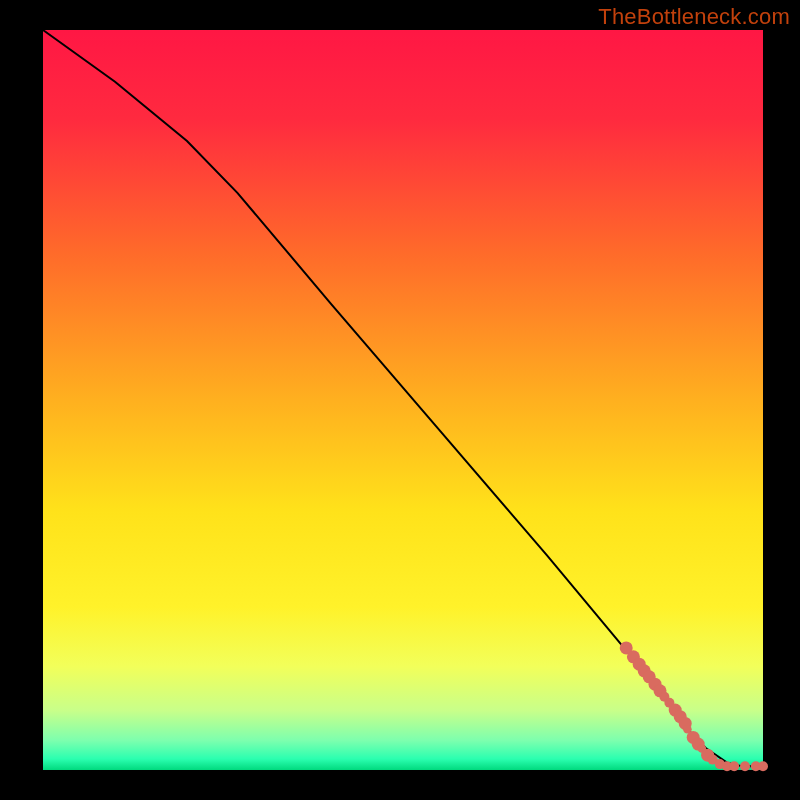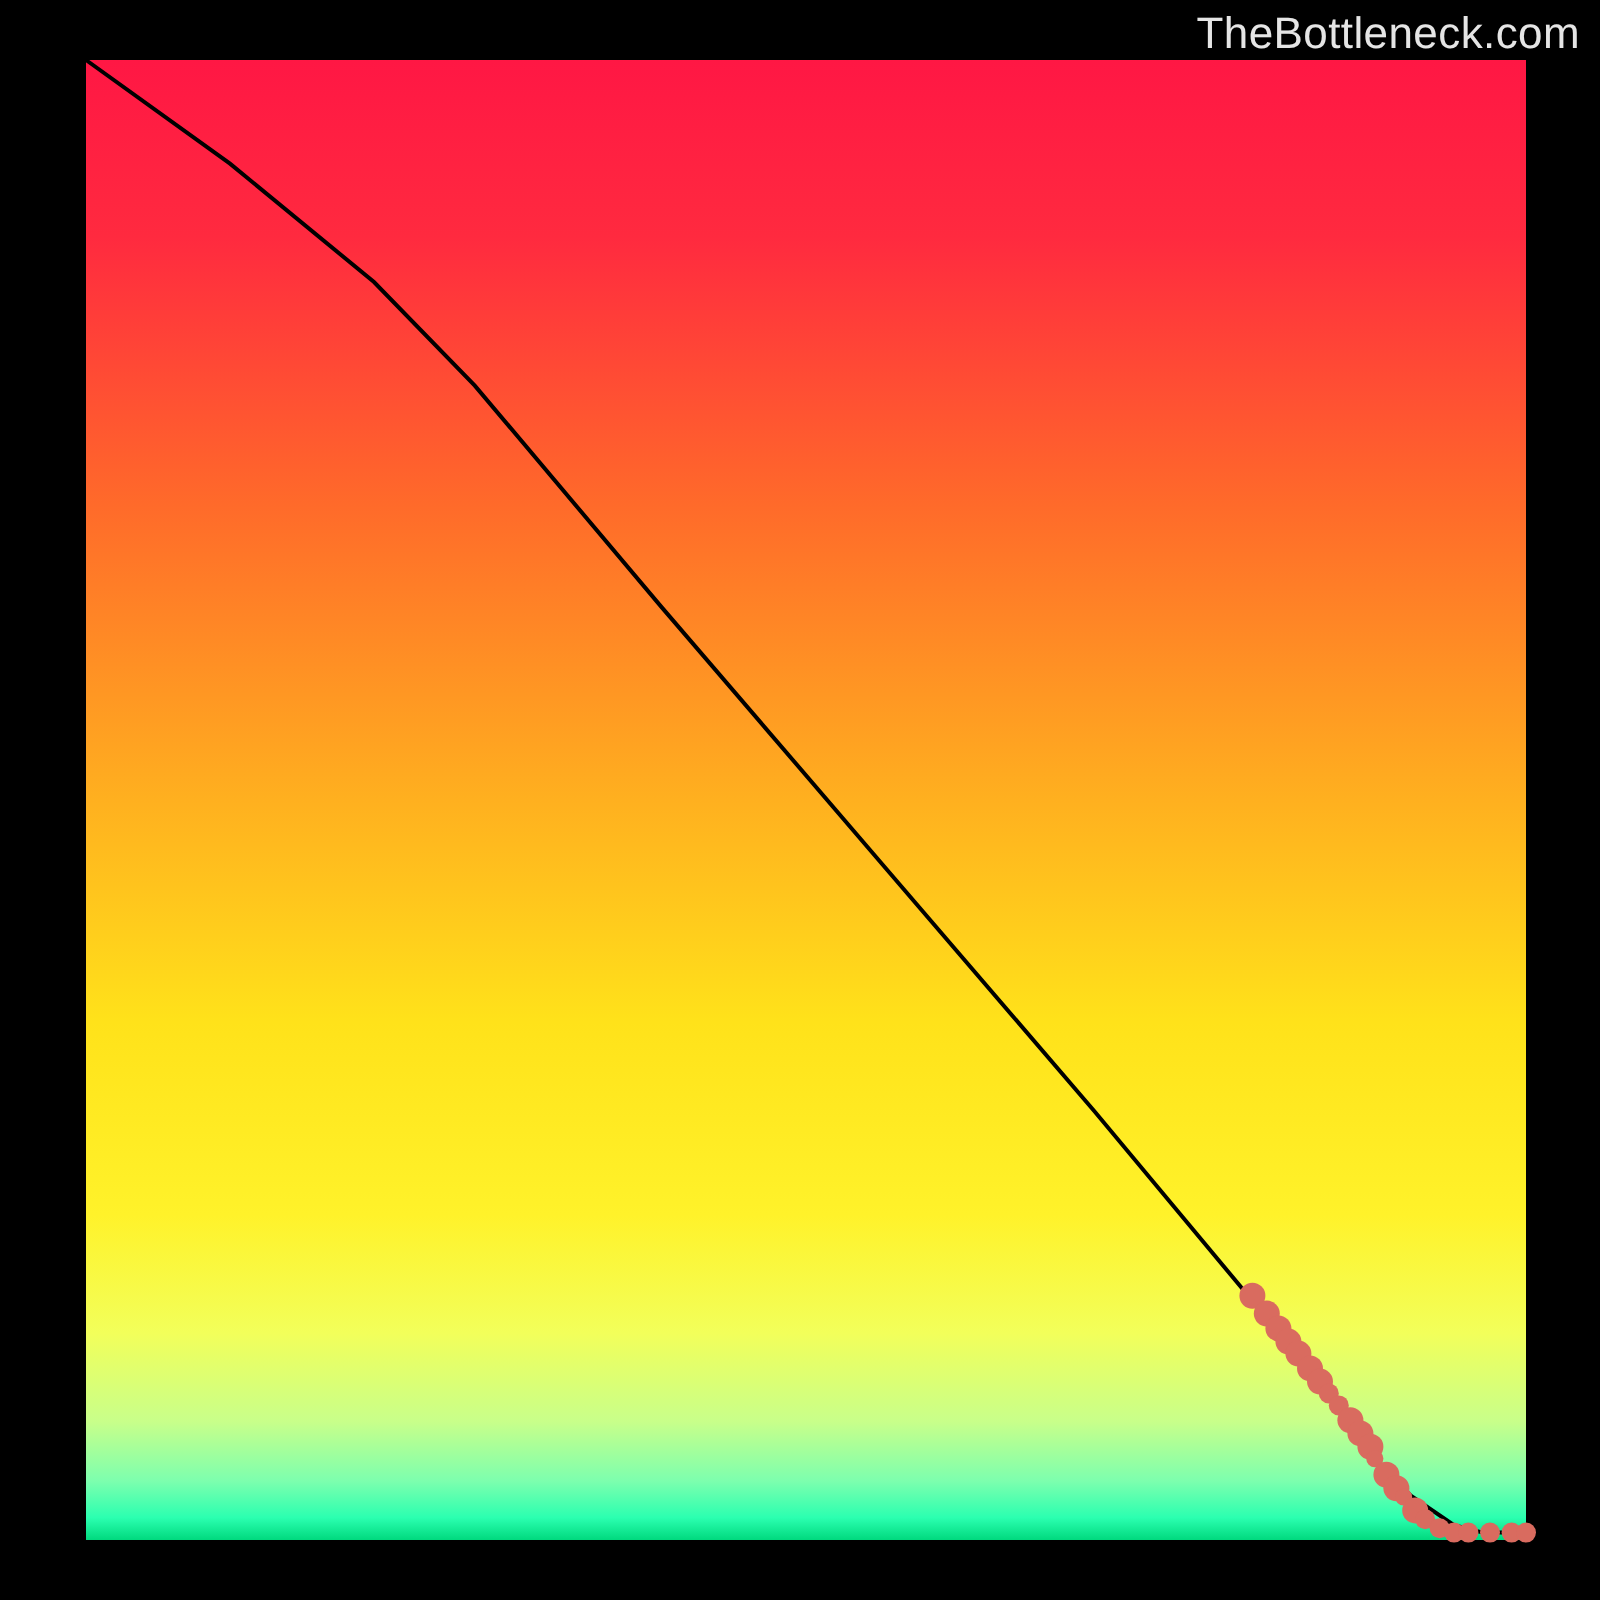--- a/index.html
+++ b/index.html
@@ -13,21 +13,21 @@
   }
   .frame {
     position: relative;
     width: 800px;
     height: 800px;
   }
   .watermark {
     position: absolute;
     top: 4px;
     right: 10px;
-    color: #e5e5e5;
+    color: #c2410c;
     font-size: 22px;
     font-weight: 500;
     letter-spacing: 0.2px;
     z-index: 10;
     user-select: none;
   }
   svg {
     position: absolute;
     top: 0;
     left: 0;

